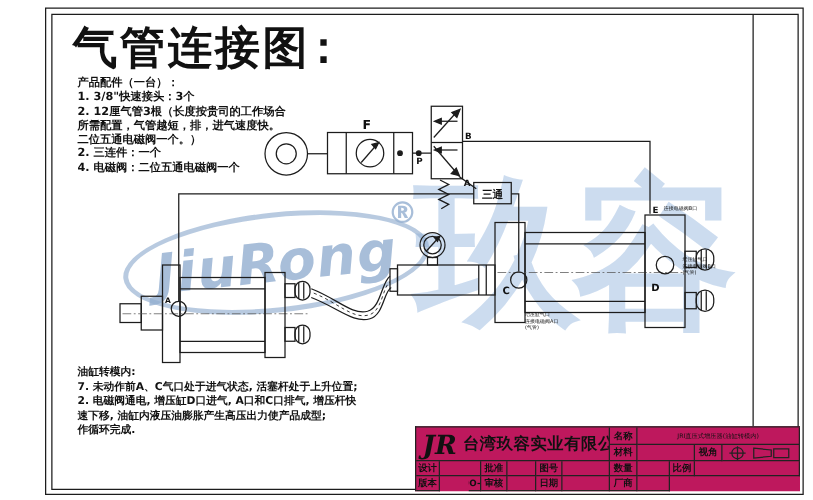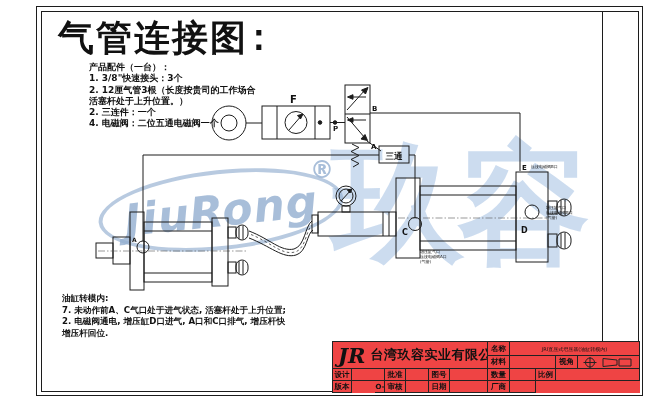--- a/index.html
+++ b/index.html
@@ -13,33 +13,33 @@
   #wm-logo{left:98px;top:170px;width:238px;height:72px;z-index:1;
            border:4px solid rgba(146,174,208,.65);border-radius:50%;
            transform:rotate(-6deg);display:flex;align-items:center;justify-content:center;}
   #wm-logo .wm-text{font-style:italic;font-weight:bold;font-size:44px;
            color:rgba(146,174,208,.8);letter-spacing:1px;}
   #wm-reg{left:310px;top:156px;font-size:24px;font-weight:bold;color:rgba(146,174,208,.8);z-index:1;}
   
   #main-title{left:58px;top:14px;font-family:Liberation Mono, monospace;font-size:36px;
               font-weight:bold;letter-spacing:2px;z-index:3;}
   .listblock{z-index:3;font-weight:bold;}
-  #accessories{left:62px;top:62px;font-size:9px;line-height:11.3px;width:270px;margin-left:27px;}
+  #accessories{left:62px;top:62px;font-size:9px;line-height:11.3px;width:270px;}
   #procedure{left:62px;top:293px;font-size:8.6px;line-height:11.5px;width:285px;}
   
   #schematic{position:absolute;left:0;top:0;z-index:2;}
   #schematic text{font-family:"DejaVu Sans",sans-serif;fill:#111;stroke:none;}
   .t10{font-size:10px;font-weight:bold}
   .t8{font-size:8px;font-weight:bold}
   .t8n{font-size:8.5px;font-weight:bold}
   .t7{font-size:7px;font-weight:bold}
   .t6{font-size:6px;font-weight:bold}
   .t4{font-size:4px;}
   
-  #titleblock{left:332px;top:341px;width:307px;height:51px;background:#ef4444;z-index:4;
+  #titleblock{left:332px;top:341px;width:307px;height:51px;background:#be185d;z-index:4;
       display:grid;border-left:1px solid #222;border-top:1px solid #222;
       grid-template-columns:19px 33px 21px 23px 21px 38px 22px 26px 20px 22px 62px;
       grid-template-rows:14px 13px 12px 12px;}
   #titleblock .cell{border-right:1px solid #222;border-bottom:1px solid #222;
       display:flex;align-items:center;justify-content:center;
       font-size:7.5px;font-weight:bold;overflow:hidden;white-space:nowrap;}
   #titleblock .company{grid-column:1/7;grid-row:1/3;justify-content:flex-start;
       padding-left:5px;gap:5px;}
   #titleblock .jr{font-size:21px;font-weight:bold;font-style:italic;
       font-family:"DejaVu Serif",serif;}
@@ -186,30 +186,32 @@
       <path d="M251,234.5 C271,242.5 282,255.5 295,252 C306,249 306,229.5 312,225.5" stroke-dasharray="2.5 2.5" stroke-width="0.7"></path>
     </g>
   </svg>
 
   <div id="main-title" class="abs">气管连接图:</div>
 
   <div id="accessories" class="abs listblock">
     <div>产品配件（一台）：</div>
     <div>1. 3/8"快速接头：3个</div>
     <div>2.  12厘气管3根（长度按贵司的工作场合</div>
-    <div>活塞杆处于上升位置。）</div>
+    <div>所需配置，气管越短，排，进气速度快。</div>
+    <div>二位五通电磁阀一个。）</div>
     <div>2. 三连件：一个</div>
     <div>4. 电磁阀：二位五通电磁阀一个</div>
   </div>
 
   <div id="procedure" class="abs listblock">
     <div>油缸转模内:</div>
     <div>7. 未动作前A、C气口处于进气状态, 活塞杆处于上升位置;</div>
     <div>2. 电磁阀通电, 增压缸D口进气, A口和C口排气, 增压杆快</div>
-    <div>增压杆回位.</div>
+    <div>速下移, 油缸内液压油膨胀产生高压出力使产品成型;</div>
+    <div>作循环完成.</div>
   </div>
 
   <div id="titleblock" class="abs">
     <div class="cell company">
       <span class="jr">JR</span>
       <span class="co">台湾玖容实业有限公司</span>
     </div>
     <div class="cell" style="grid-column:7;grid-row:1">名称</div>
     <div class="cell small-val" style="grid-column:8/12;grid-row:1">JRI直压式增压器(油缸转模内)</div>
     <div class="cell" style="grid-column:7;grid-row:2">材料</div>

